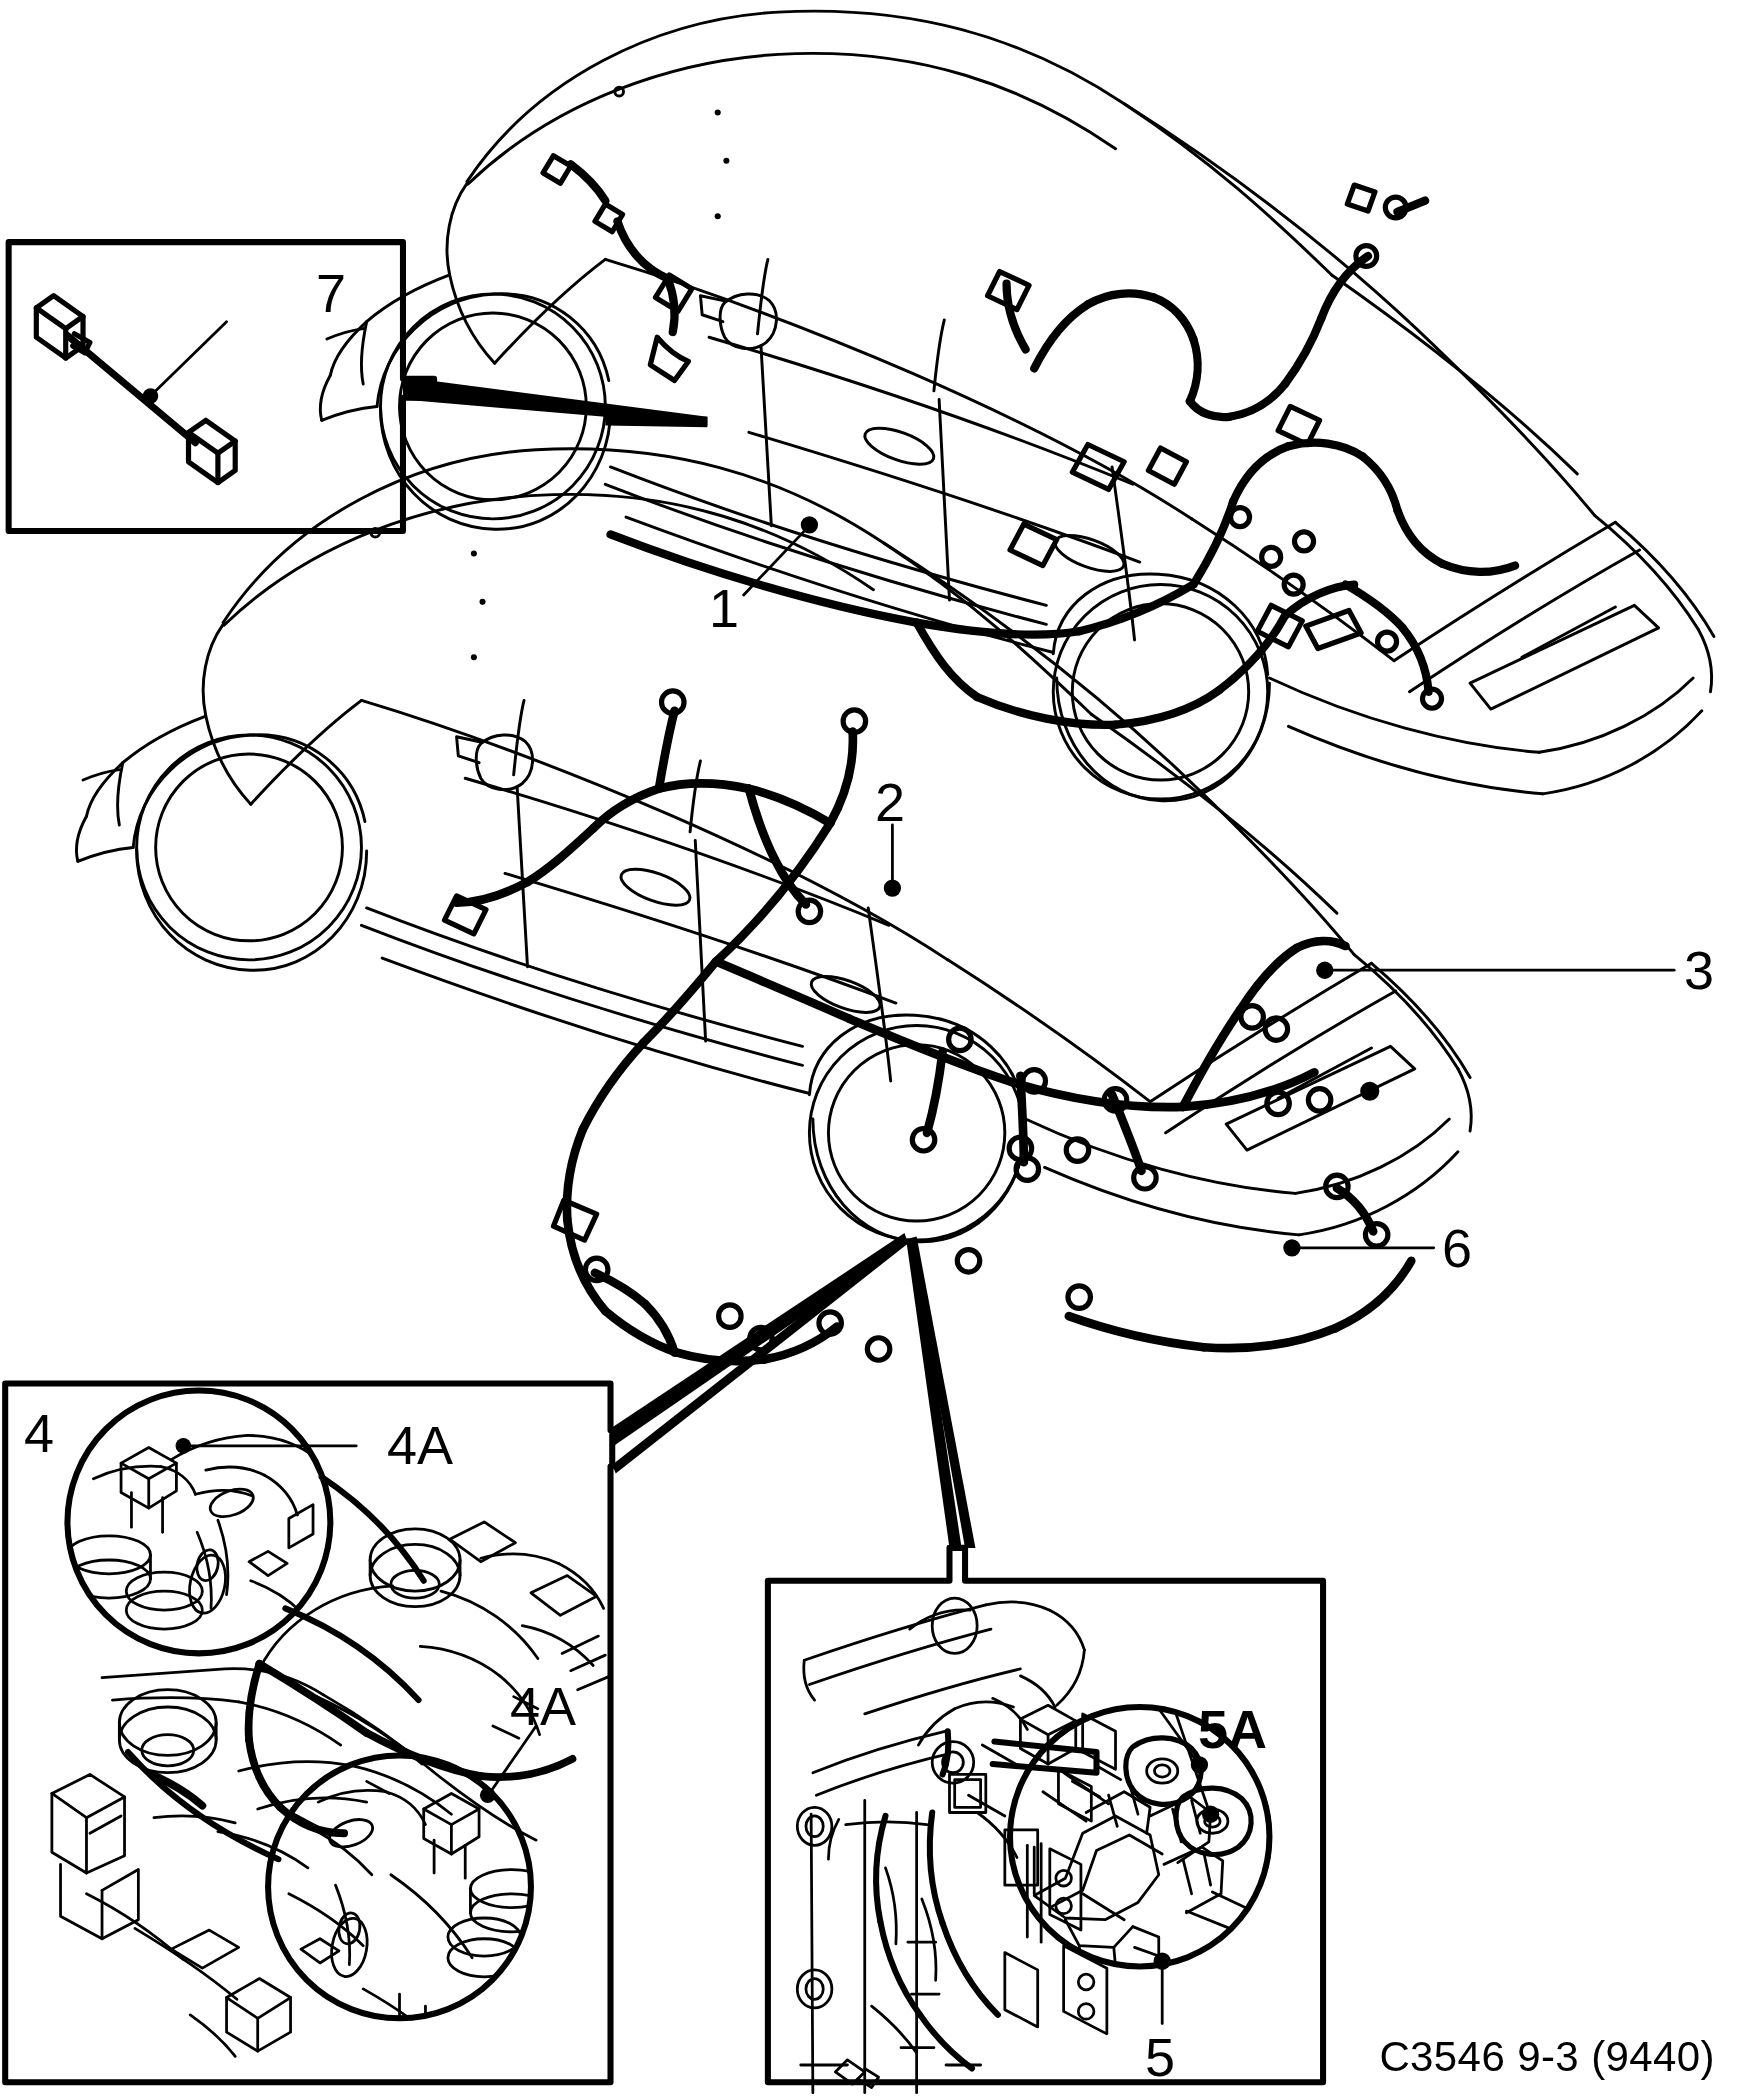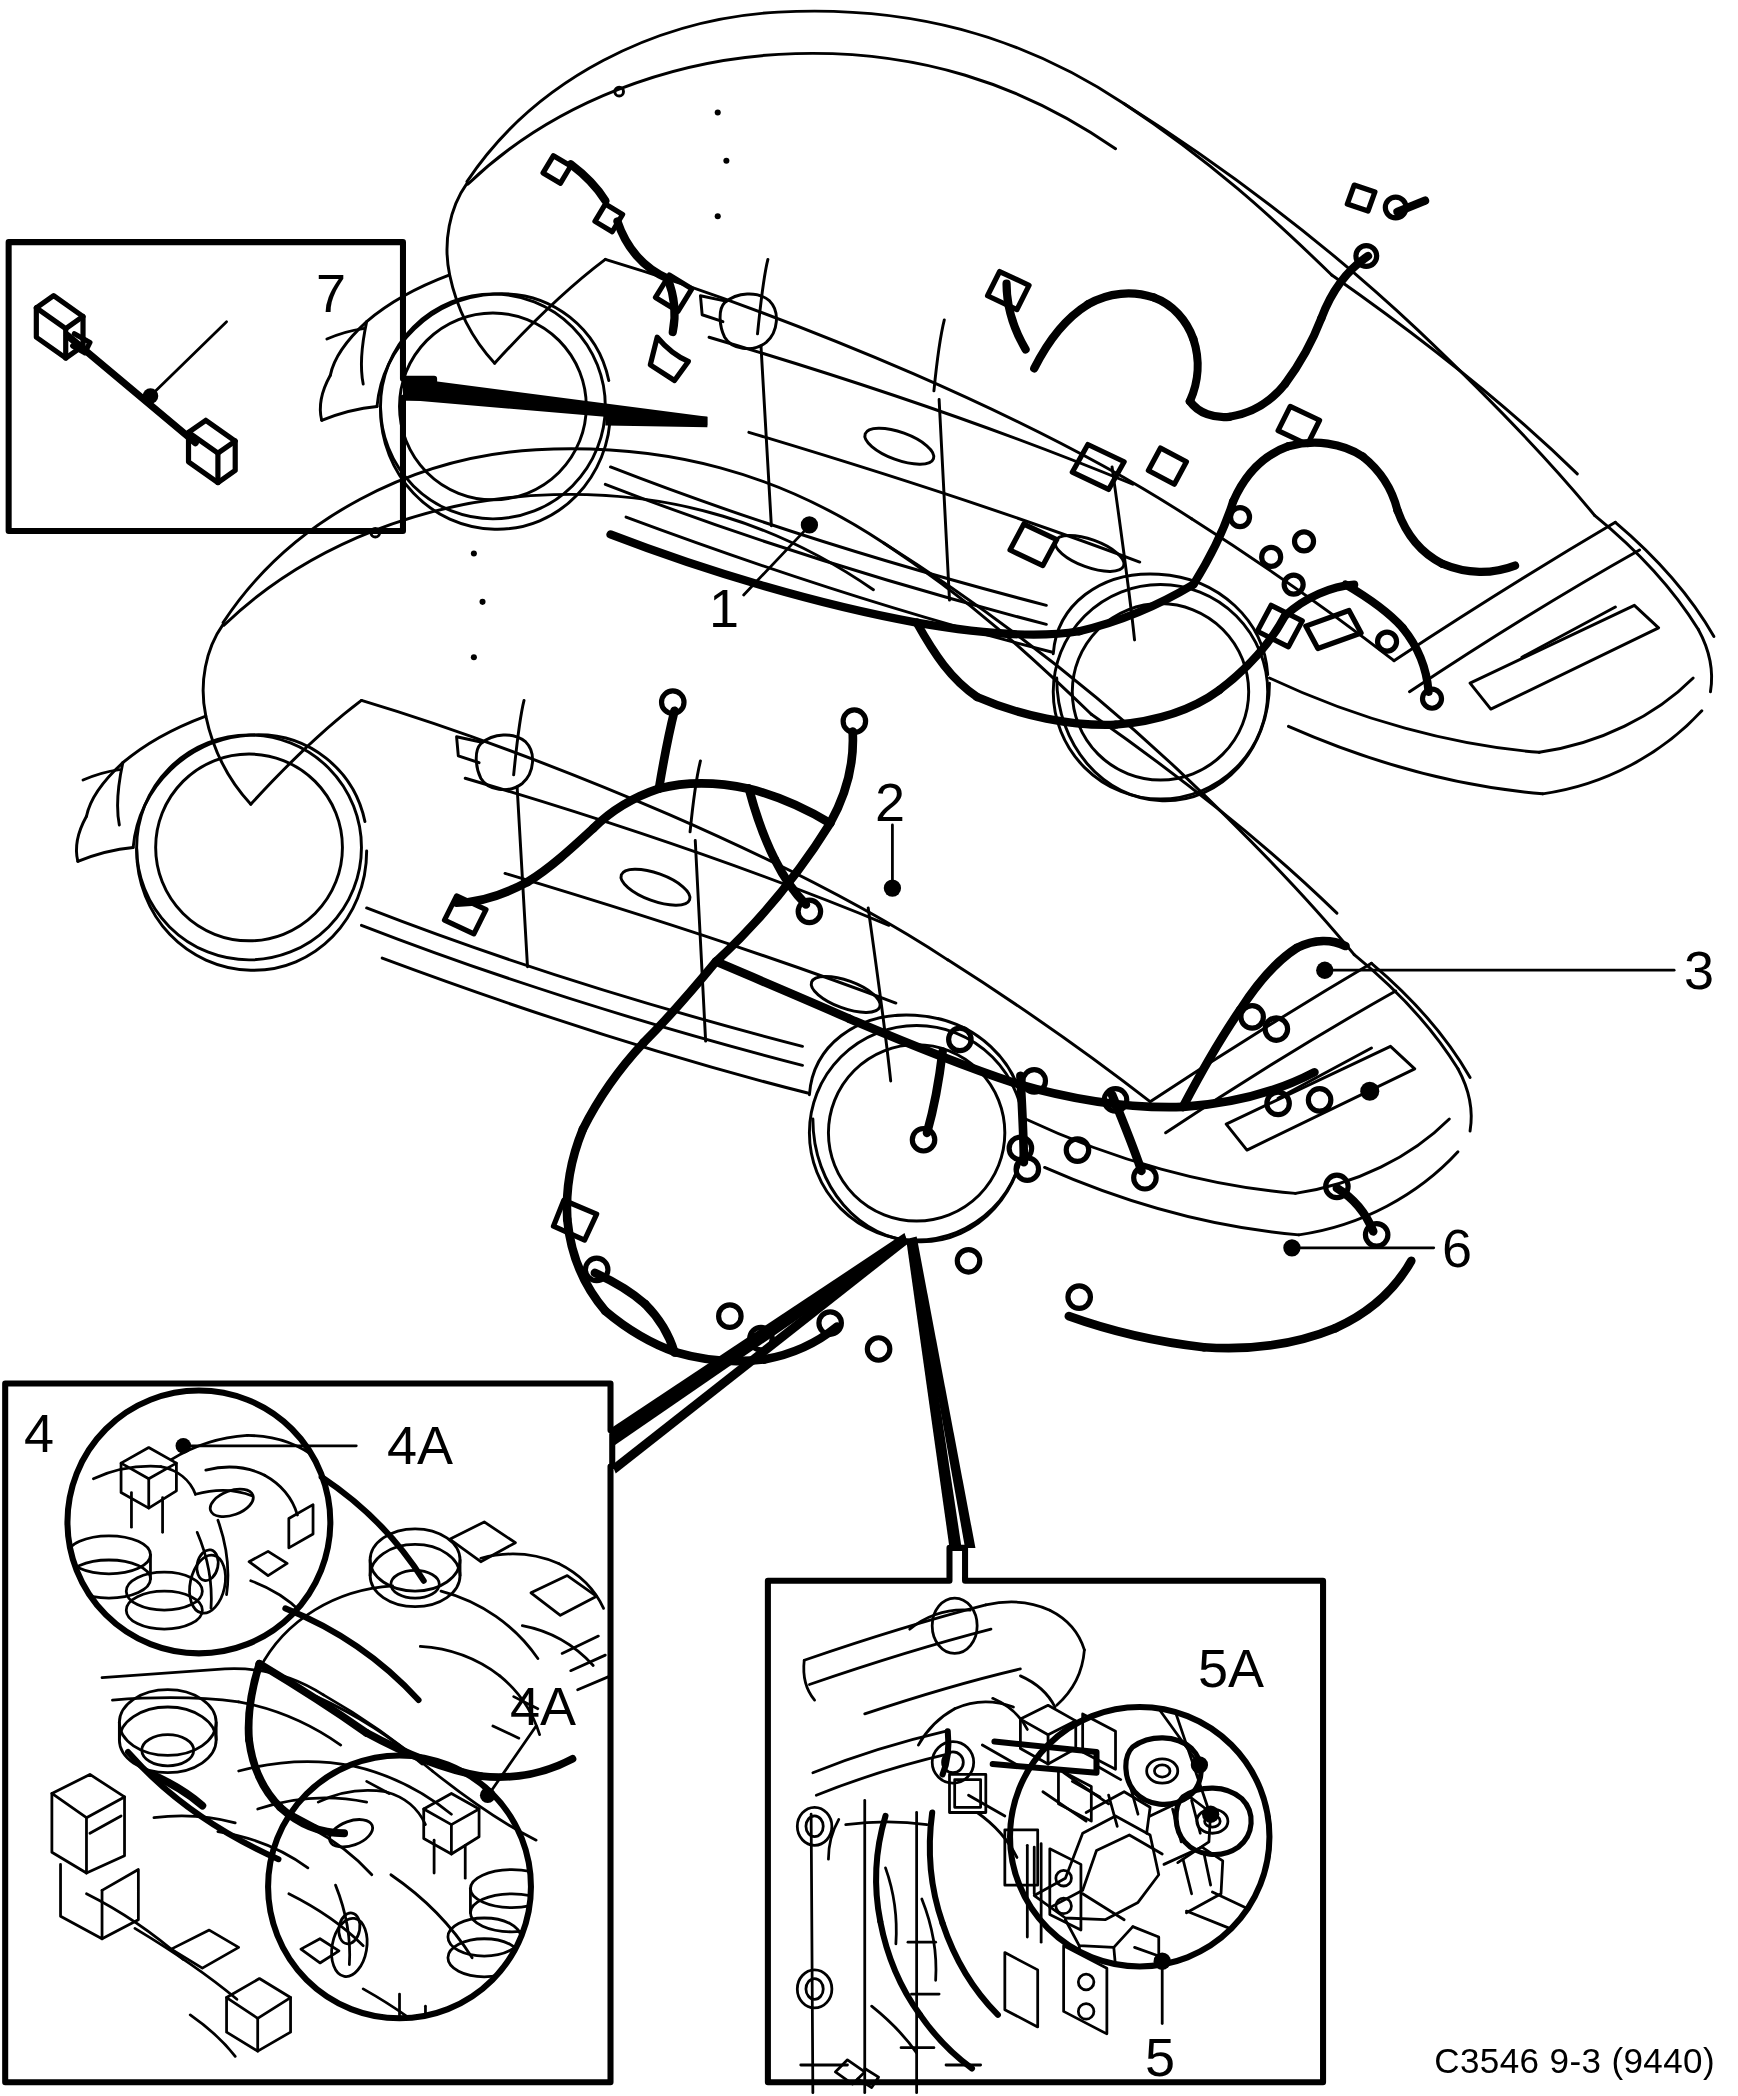--- a/index.html
+++ b/index.html
@@ -1,20 +1,20 @@
 <!DOCTYPE html>
 <html style="font-size:14px"><head>
 <meta charset="utf-8">
 <style>
   html,body{margin:0;padding:0;background:#ffffff;}
   body{font-family:"Liberation Sans",sans-serif;}
   #page{position:relative;width:1739px;height:2097px;background:#fff;overflow:hidden;}
   #art{position:absolute;left:0;top:0;width:1739px;height:2097px;}
   .cap{position:absolute;color:#000;font-family:"Liberation Sans",sans-serif;white-space:nowrap;}
-  #caption{right:24px;bottom:15.6px;font-size:35px;letter-spacing:0.4px;}
+  #caption{right:24px;bottom:15.6px;font-size:42px;letter-spacing:0.4px;}
   .num{font-size:54px;line-height:1;}
 </style>
 </head>
 <body>
 
 <div id="page">
 
 <svg id="art" viewBox="0 0 2011 2425" xmlns="http://www.w3.org/2000/svg">
   <rect x="0" y="0" width="2011" height="2425" fill="#ffffff"></rect>
 
@@ -610,18 +610,18 @@
 <div class="cap num" style="left:1442px;top:1221px;">6</div>
 
 <div class="cap num" style="left:24px;top:1406px;">4</div>
 
 <div class="cap num" style="left:387px;top:1418px;">4A</div>
 
 <div class="cap num" style="left:510px;top:1679px;">4A</div>
 
 <div class="cap num" style="left:1145px;top:2030px;">5</div>
 
-<div class="cap num" style="left:1198px;top:1641px;">5A</div>
+<div class="cap num" style="left:1198px;top:1702px;font-weight:bold;">5A</div>
 
 <div class="cap" id="caption">C3546 9-3 (9440)</div>
 
 </div>
 
 
 </body></html>

